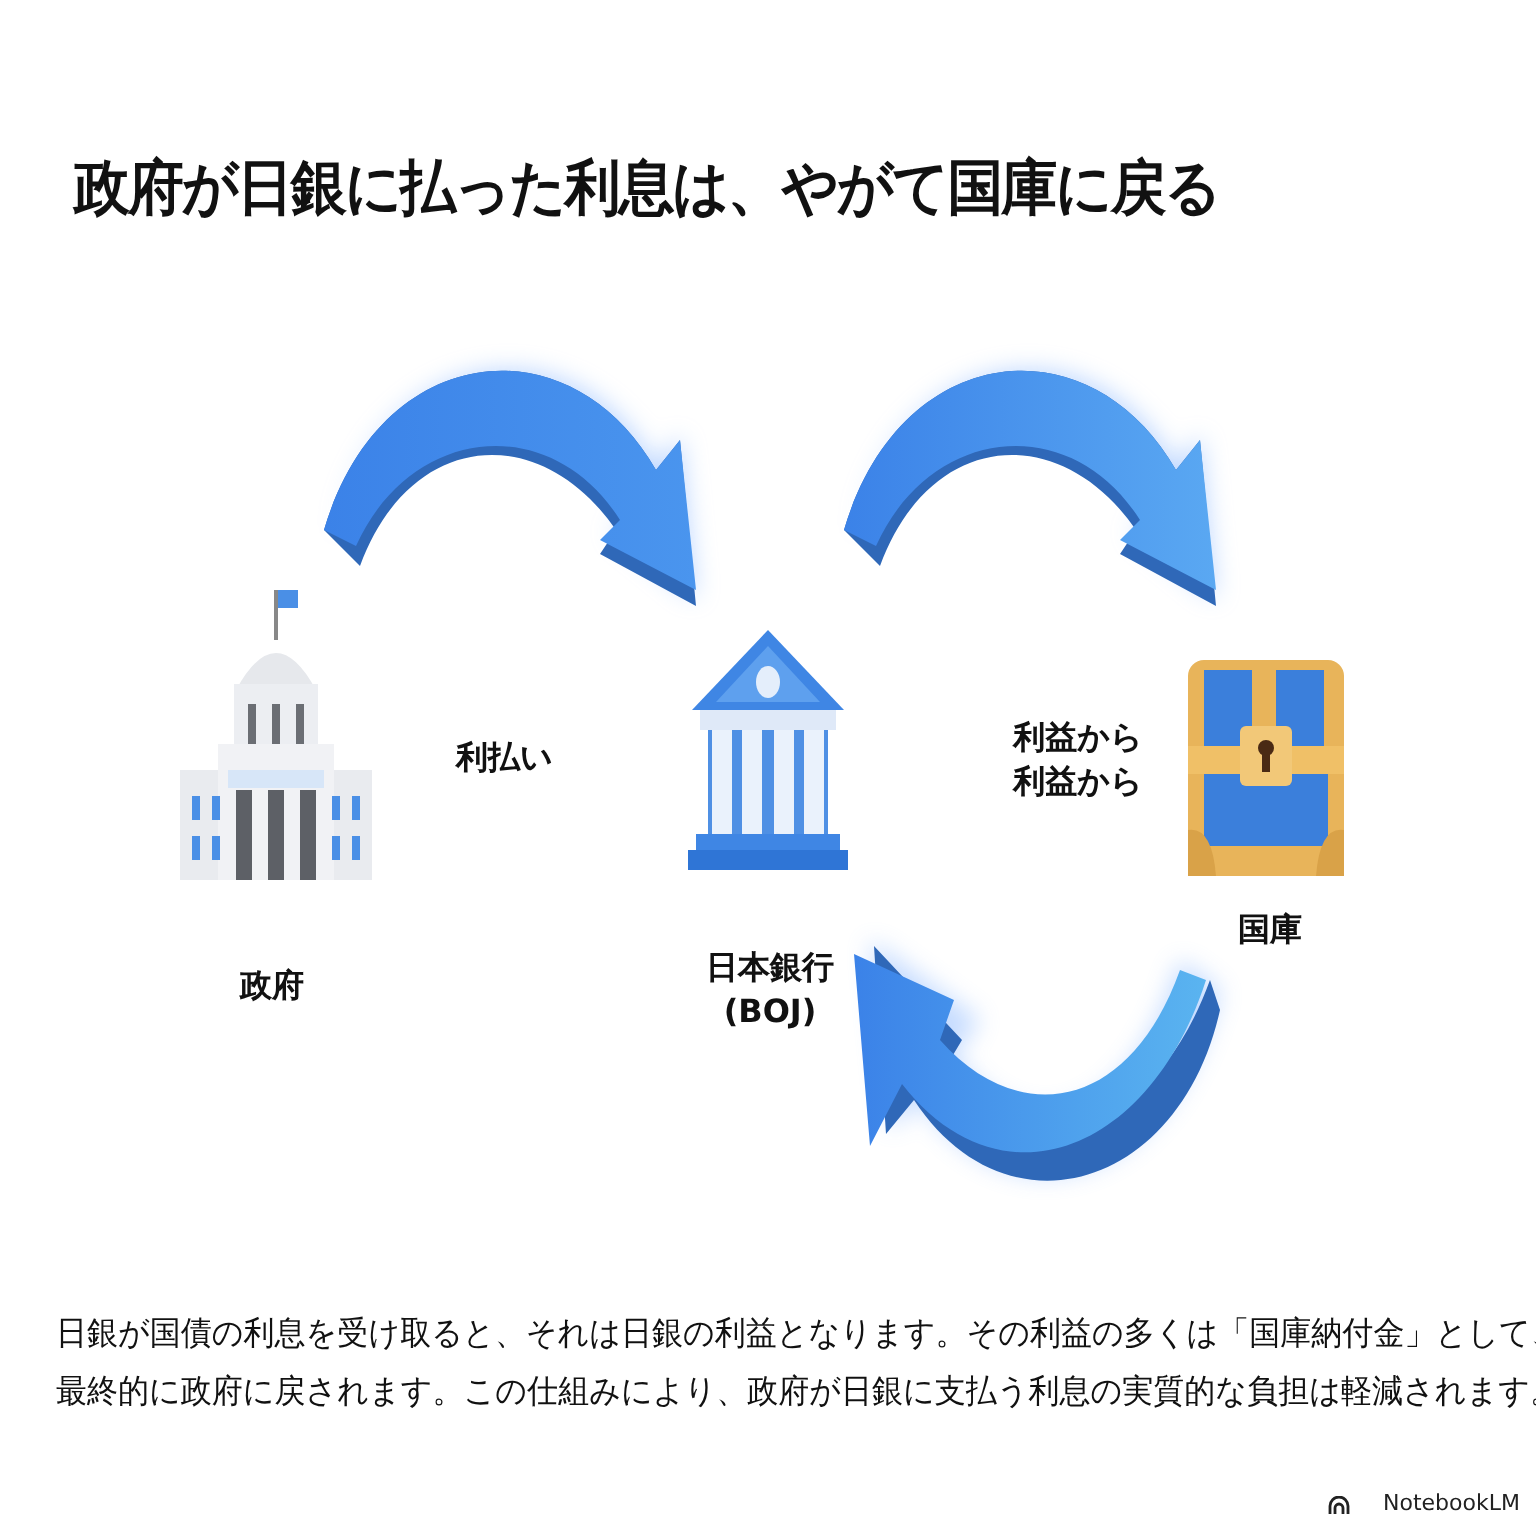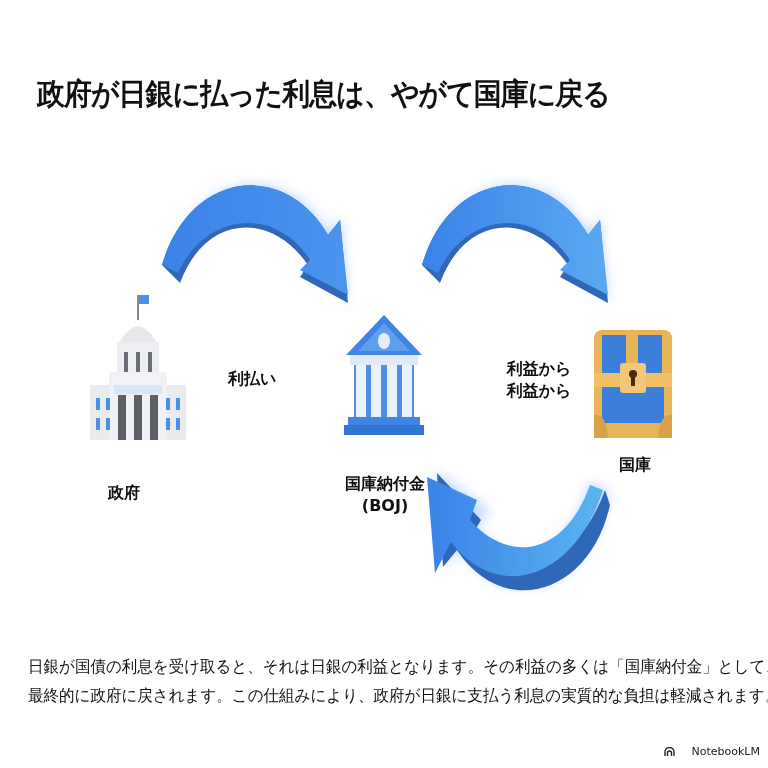--- a/index.html
+++ b/index.html
@@ -2,21 +2,21 @@
 <html><head>
 <meta charset="utf-8">
 <style>
   html,body{margin:0;padding:0;background:#fff;}
   body{width:768px;height:768px;position:relative;overflow:hidden;font-family:"DejaVu Sans","Liberation Sans",sans-serif;color:#111;}
   .title{position:absolute;left:37px;top:74px;font-size:30px;font-weight:bold;letter-spacing:-1px;white-space:nowrap;transform:scaleX(0.93);transform-origin:left;}
   .lbl{position:absolute;font-size:16px;font-weight:bold;text-align:center;line-height:22px;white-space:nowrap;}
   .arrow{position:absolute;}
   .icon{position:absolute;}
   .desc{position:absolute;left:28px;top:652px;font-size:16.5px;line-height:29px;white-space:nowrap;transform:scaleX(0.94);transform-origin:left;}
-  .brand{position:absolute;right:8px;bottom:10px;font-size:11px;color:#222;display:flex;align-items:center;gap:17px;}
+  .brand{position:absolute;right:8px;bottom:10px;font-size:11px;color:#222;display:flex;align-items:flex-end;gap:17px;}
 </style>
 </head>
 <body>
 
 <div class="title">政府が日銀に払った利息は、やがて国庫に戻る</div>
 
 <svg class="arrow" style="left:150px;top:165px" width="225" height="150" viewBox="0 0 225 150">
   <defs>
     <filter id="glow" x="-30%" y="-30%" width="160%" height="160%">
         <feGaussianBlur stdDeviation="6"></feGaussianBlur>
@@ -100,23 +100,23 @@
   <rect x="46" y="10" width="24" height="38" fill="#3b7fdb"></rect>
   <rect x="10" y="62" width="62" height="36" fill="#3b7fdb"></rect>
   <rect x="2" y="48" width="78" height="14" fill="#f0c067"></rect>
   <rect x="28" y="38" width="26" height="30" rx="3" fill="#f2c878"></rect>
   <circle cx="41" cy="49" r="4" fill="#4a2a14"></circle>
   <rect x="39" y="49" width="4" height="12" fill="#4a2a14"></rect>
   <path d="M2 90 Q14 88 16 113 L2 113Z" fill="#d9a248"></path>
   <path d="M80 90 Q68 88 66 113 L80 113Z" fill="#d9a248"></path>
 </svg>
 
-<div class="lbl" style="left:104px;top:482px;width:40px">政府</div>
+<div class="lbl" style="left:116px;top:482px;width:40px">政府</div>
 <div class="lbl" style="left:345px;top:473px;width:80px">
-  <div>国庫納付金</div>
+  <div>日本銀行</div>
   <div>(BOJ)</div>
 </div>
 <div class="lbl" style="left:615px;top:454px;width:40px">国庫</div>
 
 <div class="lbl" style="left:228px;top:368px">利払い</div>
 <div class="lbl" style="left:494px;top:358px;width:90px">
   <div>利益から</div>
   <div>利益から</div>
 </div>
 

